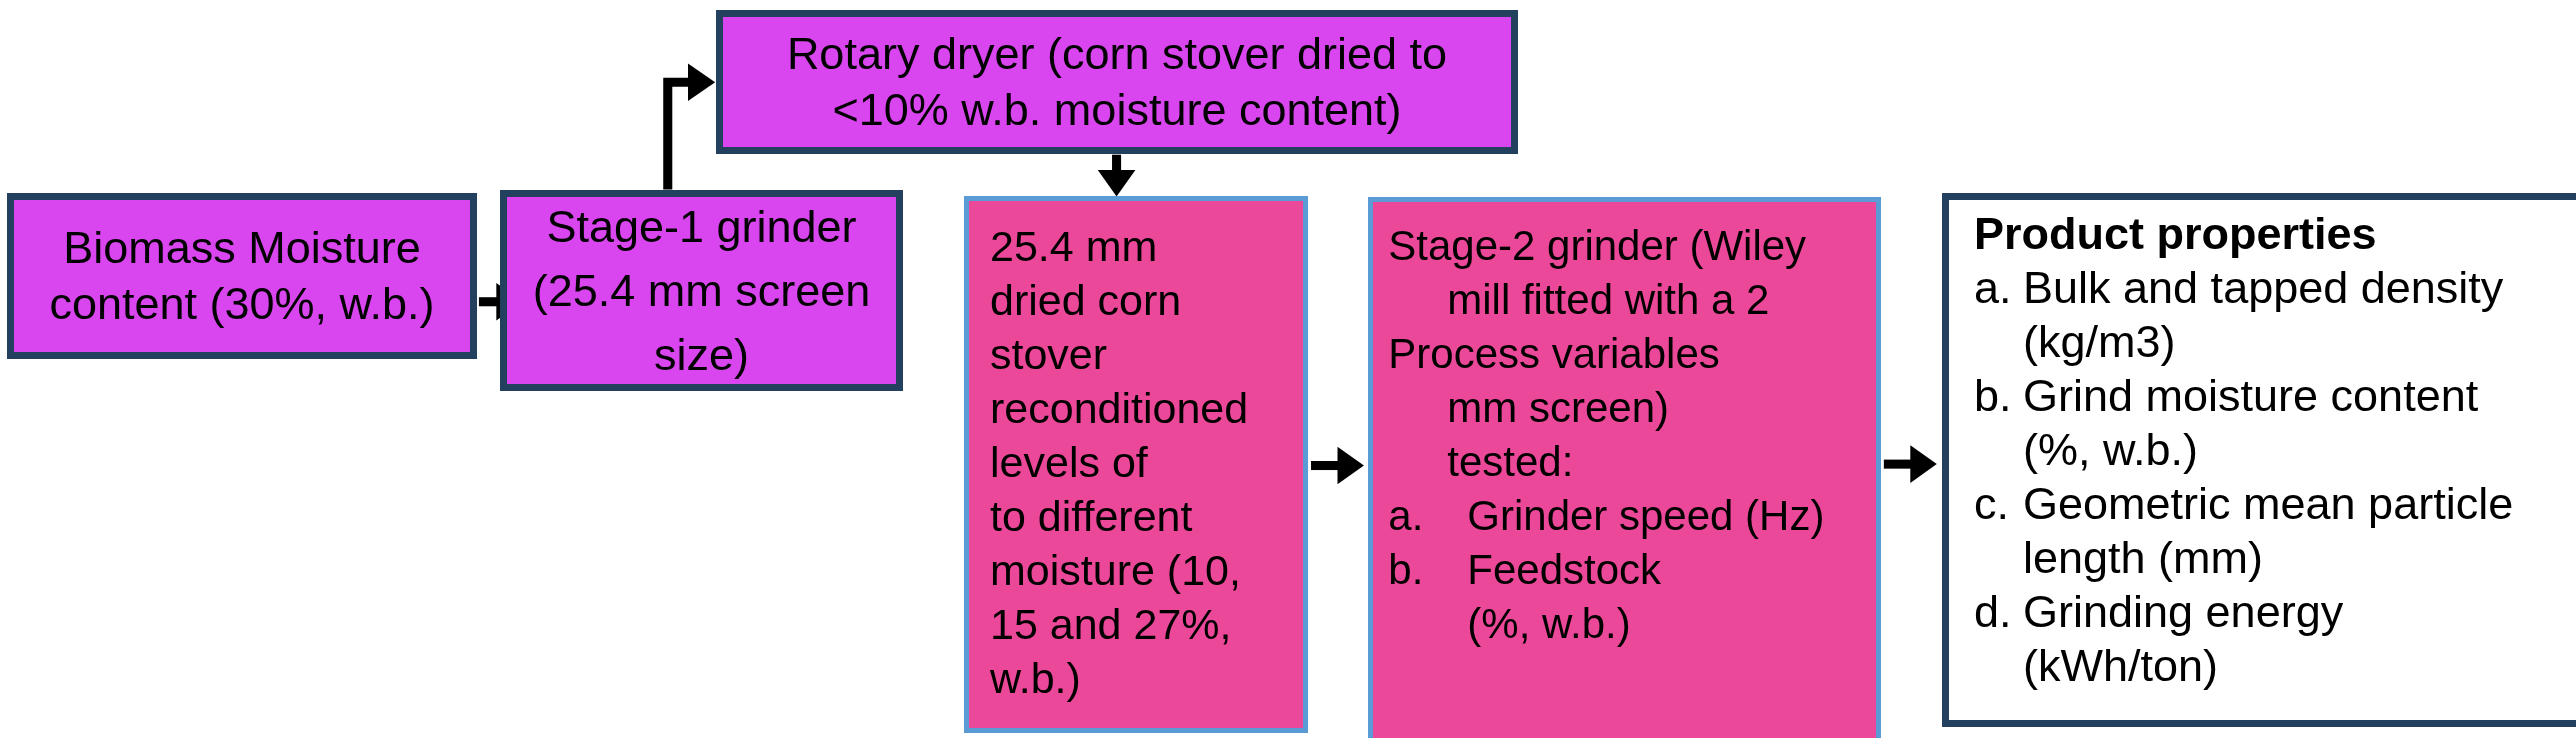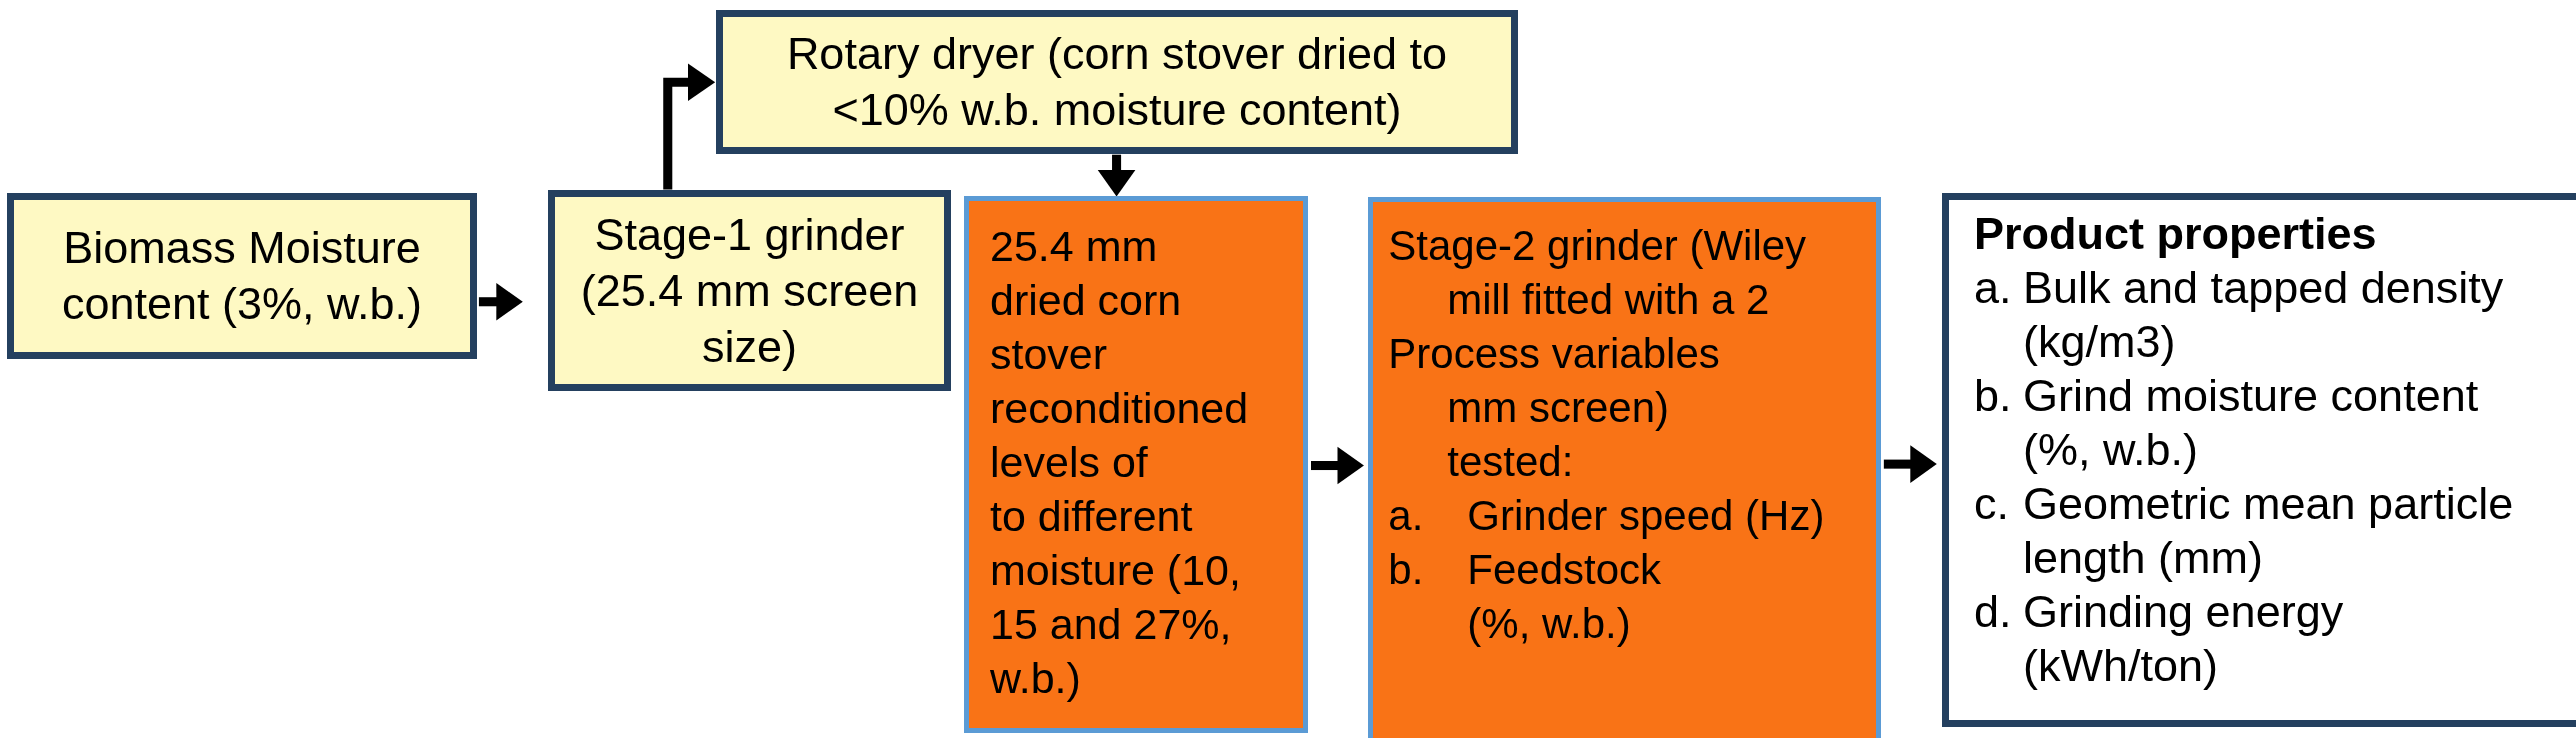--- a/index.html
+++ b/index.html
@@ -20,38 +20,38 @@
     position: absolute;
     left: 0; top: 0;
     width: 2576px;
     height: 738px;
   }
   .box {
     position: absolute;
     box-sizing: border-box;
   }
   .white-box {
-    background: #fef9c3;
+    background: #d946ef;
     border: 7px solid #24405F;
     display: flex;
     flex-direction: column;
     justify-content: center;
     align-items: center;
     text-align: center;
     font-size: 45px;
     line-height: 56px;
   }
   .blue-box {
-    background: #f97316;
+    background: #ec4899;
     border: 5.6px solid #5B9BD5;
     font-size: 43px;
     line-height: 54px;
   }
   #node-biomass { left: 7px;  top: 193px; width: 470px;  height: 166px; }
-  #node-stage1  { left: 548px; top: 190px; width: 403px;  height: 201px; }
+  #node-stage1  { left: 500px; top: 190px; width: 403px;  height: 201px; gap: 8px; }
   #node-rotary  { left: 716px; top: 9.8px; width: 802px; height: 144px; }
   #node-blue1   { left: 964px; top: 196px; width: 344px; height: 537px;
                   padding: 18px 4.2px 0 21px; }
   #node-blue2   { left: 1368px; top: 197px; width: 513px; height: 569px;
                   padding: 16.7px 2.8px 0 15.3px; font-size: 42px; }
   #node-product { left: 1942px; top: 193px; width: 707px; height: 534px;
     background: #ffffff;
     border: 7px solid #24405F;
     padding: 7px 4.2px 0 25px;
     font-size: 45px;
@@ -94,21 +94,21 @@
     </g>
 
     <g>
       <line x1="2703" y1="666" x2="2744" y2="666" stroke="#000" stroke-width="13"></line>
       <polygon points="2741,639 2741,693 2779,666" fill="#000"></polygon>
     </g>
   </svg>
 
   <div class="box white-box" id="node-biomass">
     <div class="ln">Biomass Moisture</div>
-    <div class="ln">content (3%, w.b.)</div>
+    <div class="ln">content (30%, w.b.)</div>
   </div>
 
   <div class="box white-box" id="node-stage1">
     <div class="ln">Stage-1 grinder</div>
     <div class="ln">(25.4 mm screen</div>
     <div class="ln">size)</div>
   </div>
 
   <div class="box white-box" id="node-rotary">
     <div class="ln">Rotary dryer (corn stover dried to</div>

